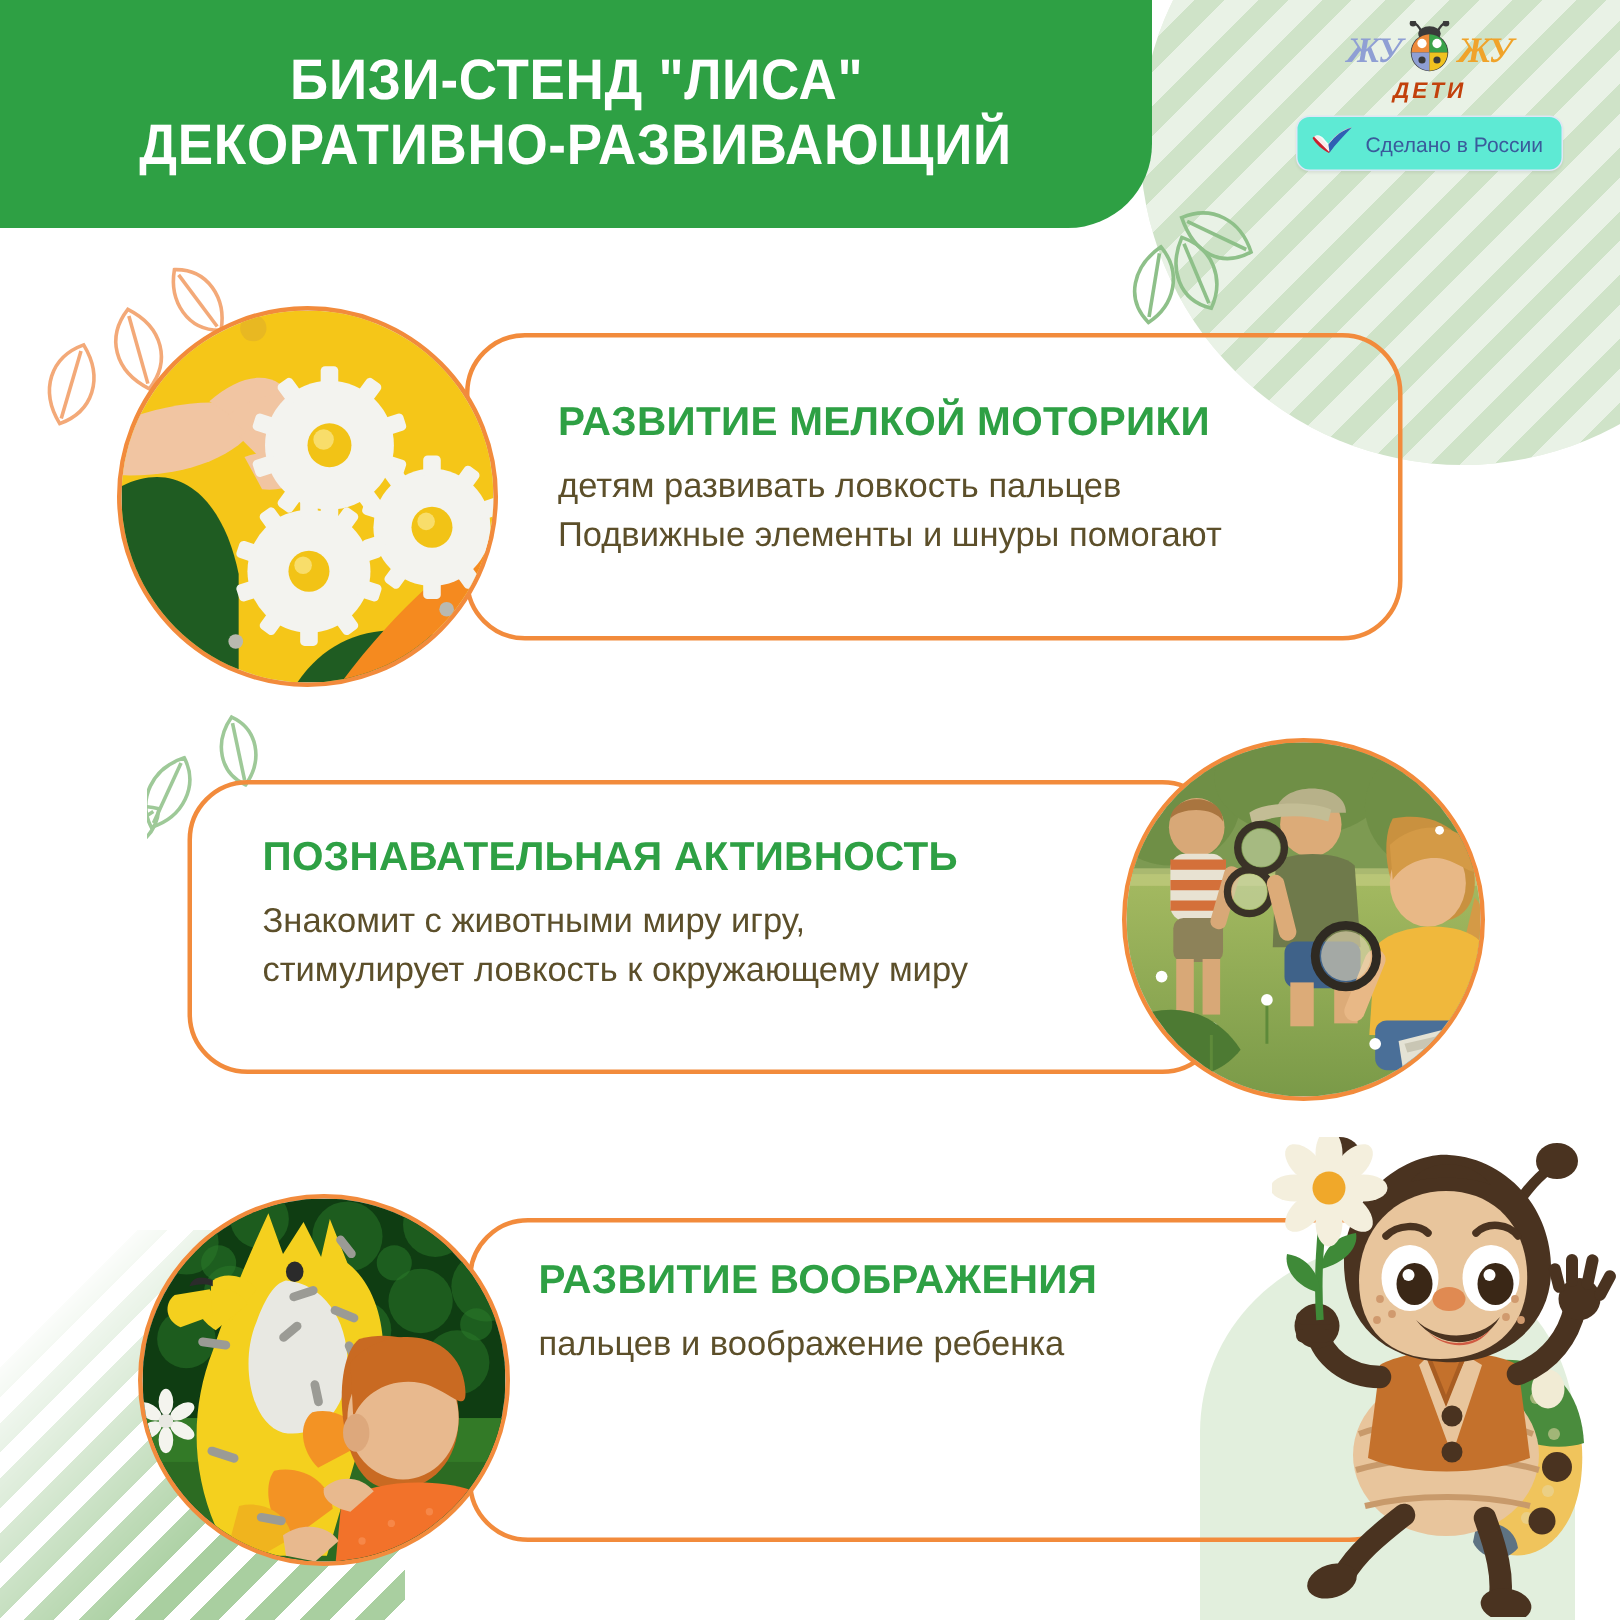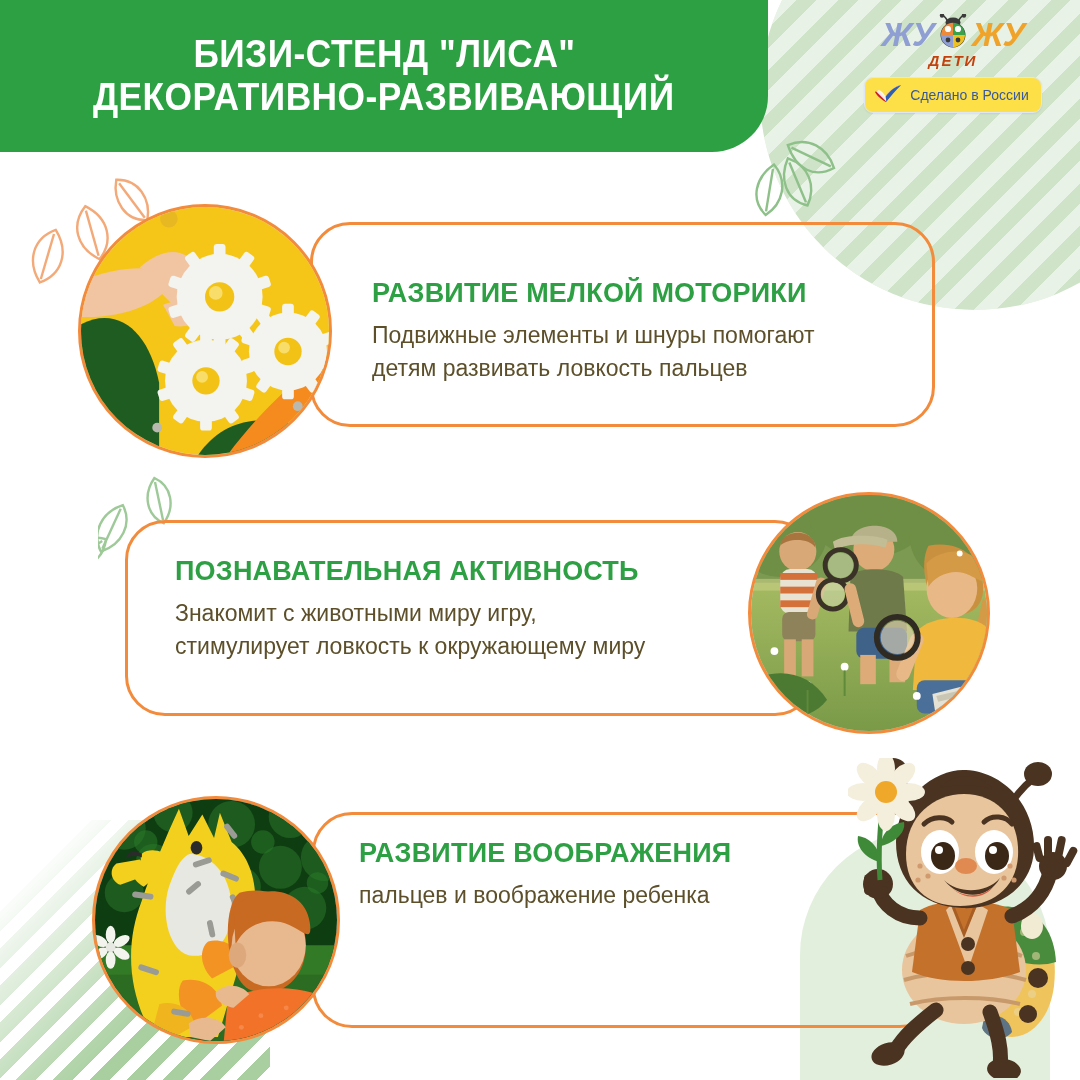--- a/index.html
+++ b/index.html
@@ -76,31 +76,31 @@
   
   .logo-wrap {
     position: absolute;
     right: 22px; top: 12px;
     width: 210px;
     z-index: 8;
     display: flex; flex-direction: column; align-items: center;
   }
   .logo-mark { display: flex; align-items: center; gap: 2px; height: 44px; }
   .logo-word {
-    font-size: 34px; font-weight: 700; font-style: italic;
-    color: #8f9fd4; letter-spacing: -1px;
+    font-size: 24px; font-weight: 700; font-style: italic;
+    color: #8f9fd4; letter-spacing: -1px; font-family: Liberation Serif, serif;
   }
   .logo-word.tail { color: #f0a32a; }
   .logo-sub {
     font-size: 15px; font-weight: 700; font-style: italic;
     color: #c2410c; letter-spacing: 2px; margin-top: -4px;
   }
   .made-badge {
     margin-top: 8px;
-    background: #fde047;
+    background: #5eead4;
     border: 1px solid #dfe6f5;
     border-radius: 9px;
     padding: 5px 12px 5px 8px;
     display: flex; align-items: center; gap: 7px;
     box-shadow: 0 1px 2px rgba(0,0,0,0.07);
   }
   .made-badge .label {
     font-size: 14px; color: #3a5a9b; font-weight: 400; white-space: nowrap;
   }
 
@@ -127,21 +127,21 @@
     margin-bottom: 10px;
     white-space: nowrap;
   }
   .card-text {
     color: #5c4f2a;
     font-size: 23px;
     line-height: 1.45;
   }
 
   .card1 { left: 310px; top: 222px; width: 625px; height: 205px; }
-  .card1-body { left: 372px; top: 278px; width: 540px; }
+  .card1-body { left: 372px; top: 266px; width: 540px; }
 
   .card2 { left: 125px; top: 520px; width: 690px; height: 196px; }
   .card2-body { left: 175px; top: 556px; width: 560px; }
 
   .card3 { left: 312px; top: 812px; width: 628px; height: 216px; }
   .card3-body { left: 359px; top: 838px; width: 520px; }
 
   
   .photo {
     position: absolute;
@@ -271,22 +271,22 @@
           <path d="M4 62 C24 68,32 90,22 110 C2 104,-6 82,4 62 Z"></path>
           <path d="M5 66 L21 107"></path>
         </g>
       </g>
     </svg>
   </div>
 
   <div class="card card1"></div>
   <div class="card-body card1-body">
     <div class="card-title">РАЗВИТИЕ МЕЛКОЙ МОТОРИКИ</div>
+    <div class="card-text">детям развивать ловкость пальцев</div>
     <div class="card-text">Подвижные элементы и шнуры помогают</div>
-    <div class="card-text">детям развивать ловкость пальцев</div>
   </div>
   <div class="photo photo1">
     <svg class="photo-inner" viewBox="0 0 254 254" preserveAspectRatio="xMidYMid slice">
       <rect width="254" height="254" fill="#f5c618"></rect>
       <path d="M0 120 C40 100,70 130,80 180 L80 254 L0 254 Z" fill="#1f5c22"></path>
       <path d="M120 254 C150 210,200 210,254 236 L254 254 Z" fill="#1f5c22"></path>
       <path d="M150 254 C190 200,230 170,254 150 L254 254 Z" fill="#f58a1f"></path>
 
       <g fill="#f1c5a2">
         <path d="M-10 80 C20 66,52 60,78 64 L92 78 C80 100,40 116,-10 112 Z"></path>

